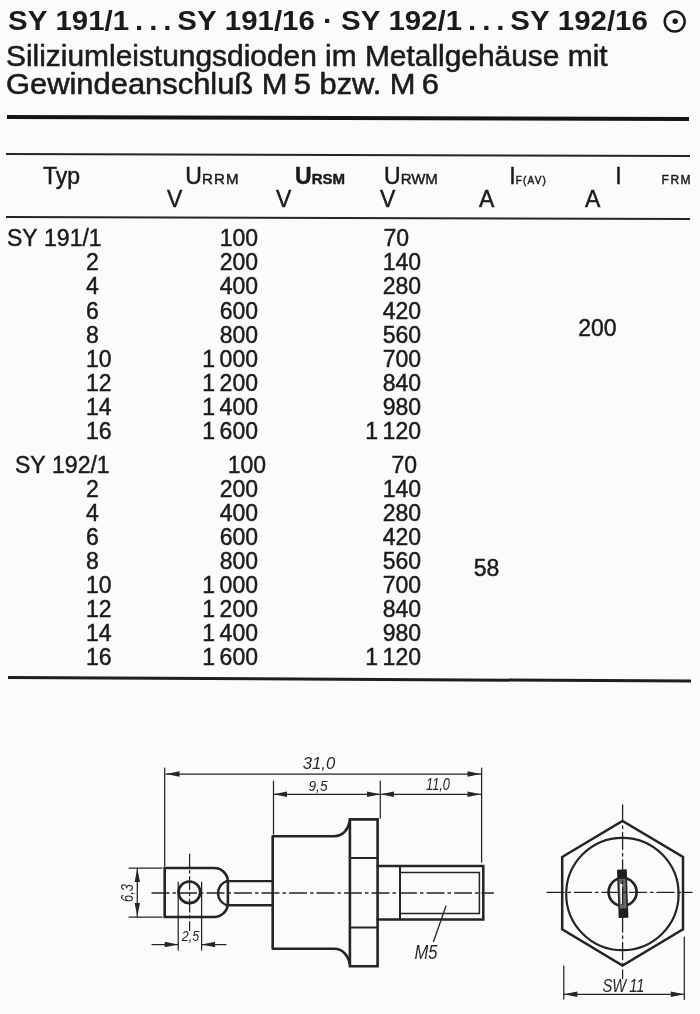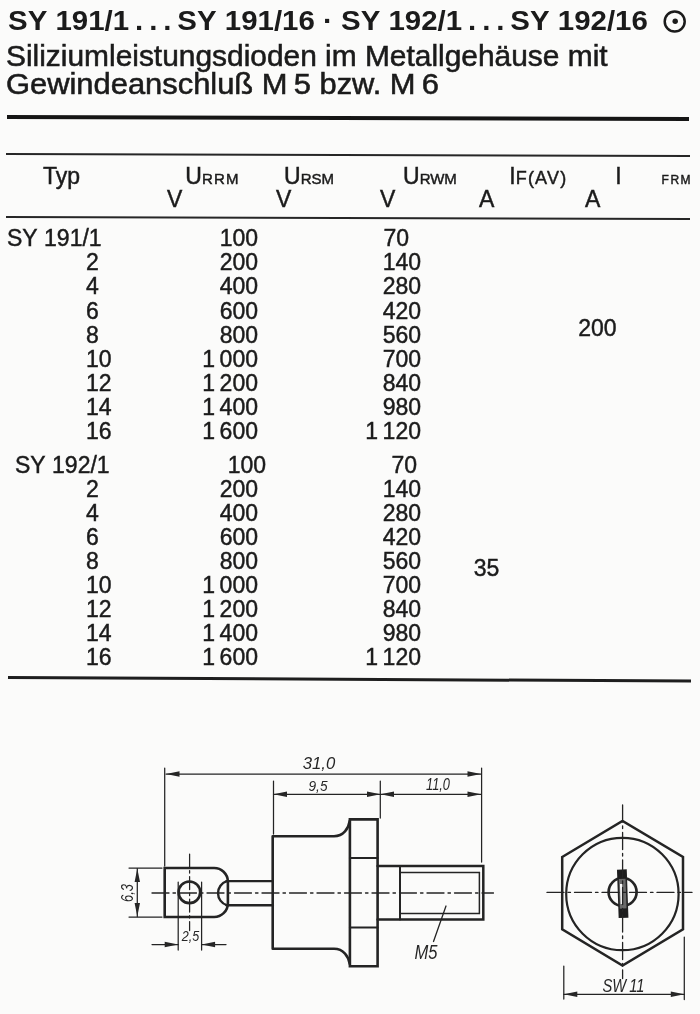--- a/index.html
+++ b/index.html
@@ -27,25 +27,25 @@
 <div class="abs" style="left:7px;top:114.5px;width:682px;height:3.6px;background:#151515;transform:rotate(0.17deg);transform-origin:0 0;"></div>
 
 <div class="abs" style="left:6px;top:153px;width:684px;height:2.4px;background:#262626;transform:rotate(0.17deg);transform-origin:0 0;"></div>
 
 <div class="abs" style="left:0;top:163px;height:24px;width:684px;font-size:23px;margin-left:36px;-webkit-text-stroke:0.45px #1b1b1b;">
 
   <span class="abs" style="left:7px;">Typ</span>
 
   <span class="abs" style="left:149.3px;">U<span style="font-size:15px;letter-spacing:1.2px;">RRM</span></span>
 
-  <span class="abs" style="left:248px;">U<span style="font-size:15px;">RSM</span></span>
-
-  <span class="abs" style="left:367px;">U<span style="font-size:15px;">RWM</span></span>
-
-  <span class="abs" style="left:473.3px;">I<span style="font-size:18px;letter-spacing:1.2px;">F(AV)</span></span>
+  <span class="abs" style="left:259px;font-weight:bold;">U<span style="font-size:15px;">RSM</span></span>
+
+  <span class="abs" style="left:348px;">U<span style="font-size:15px;">RWM</span></span>
+
+  <span class="abs" style="left:473.3px;">I<span style="font-size:10px;letter-spacing:1.2px;">F(AV)</span></span>
 
   <span class="abs" style="left:579.2px;">I<span style="font-size:12px;letter-spacing:1.5px;padding-left:40px;">FRM</span></span>
 </div>
 
 <div class="abs" style="left:0;top:185.8px;height:24px;width:700px;font-size:23px;-webkit-text-stroke:0.45px #1b1b1b;">
   <span class="abs" style="left:167px;">V</span>
   <span class="abs" style="left:276px;">V</span>
   <span class="abs" style="left:380px;">V</span>
   <span class="abs" style="left:479px;">A</span>
   <span class="abs" style="left:585px;">A</span>
@@ -163,21 +163,21 @@
         <span class="r" style="left:0;width:421px;">980</span>
       </div>
 
   <div style="position:relative;height:24.05px;">
         <span class="abs" style="left:86px;white-space:nowrap;">16</span>
         <span class="r" style="left:0;width:258px;">1 600</span>
         <span class="r" style="left:0;width:421px;">1 120</span>
       </div>
 </div>
 
-<div class="abs num r" style="left:0;top:554.8px;width:499.4px;">35</div>
+<div class="abs num r" style="left:0;top:554.8px;width:499.4px;">58</div>
 
 
 <div class="abs" style="left:8px;top:675.5px;width:683px;height:3.2px;background:#1e1e1e;transform:rotate(0.3deg);transform-origin:0 0;"></div>
 
 <svg class="abs" style="left:0;top:700px;" width="700" height="314" viewBox="0 700 700 314" fill="none" stroke="#242424">
   <g id="drawing" stroke-linecap="round">
 
     <text x="319" y="768.8" font-size="17" font-style="italic" fill="#262626" stroke="none" text-anchor="middle" textLength="32.5" lengthAdjust="spacingAndGlyphs" font-family="Liberation Sans">31,0</text>
 
     <g stroke-width="1.25">

